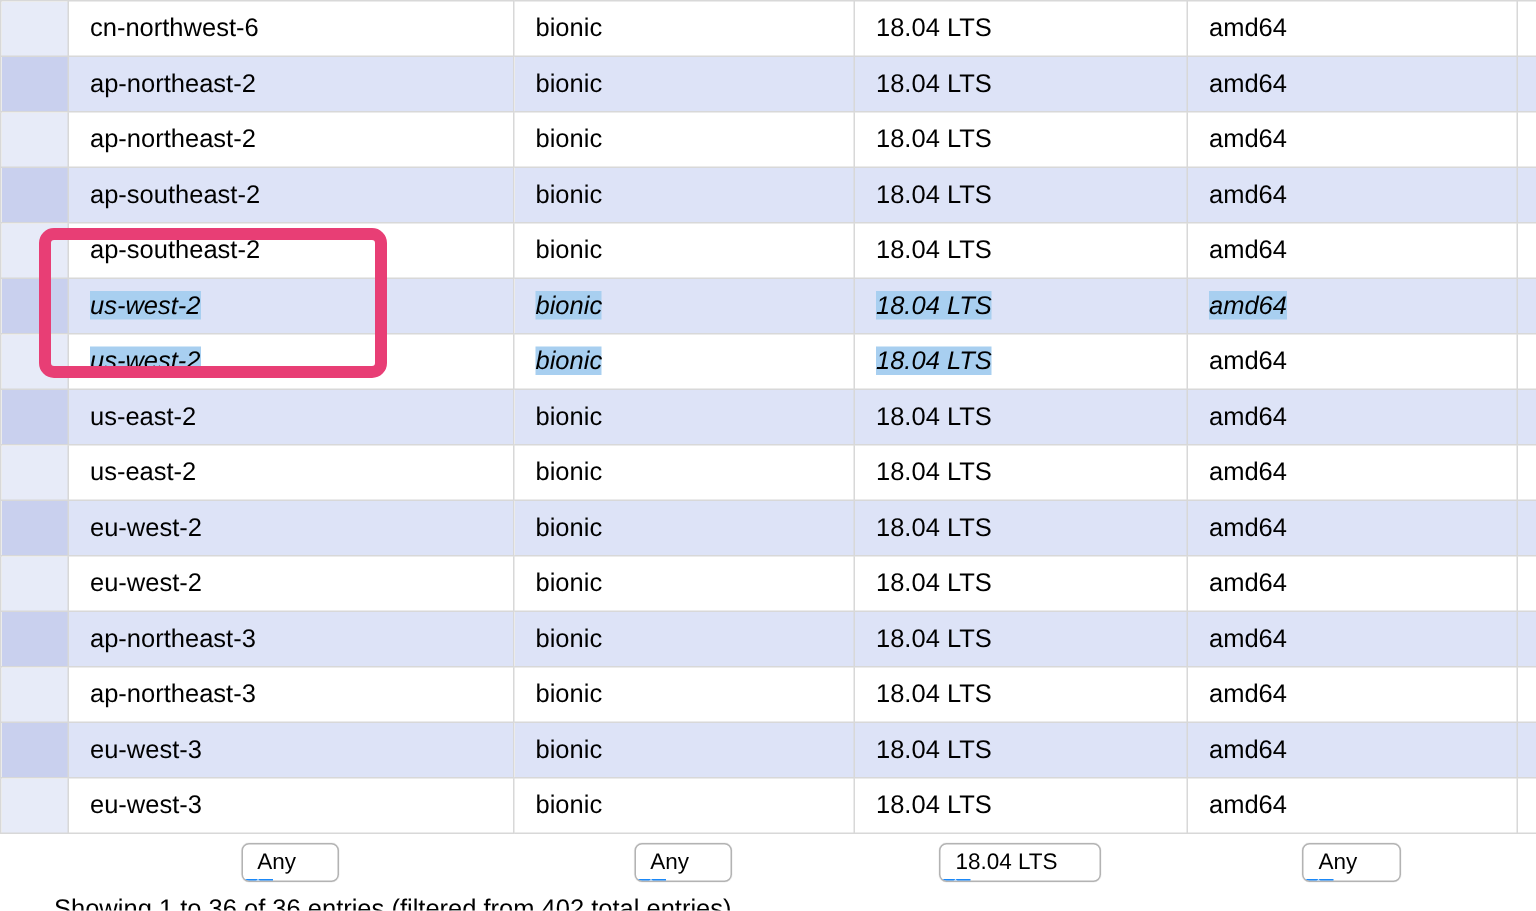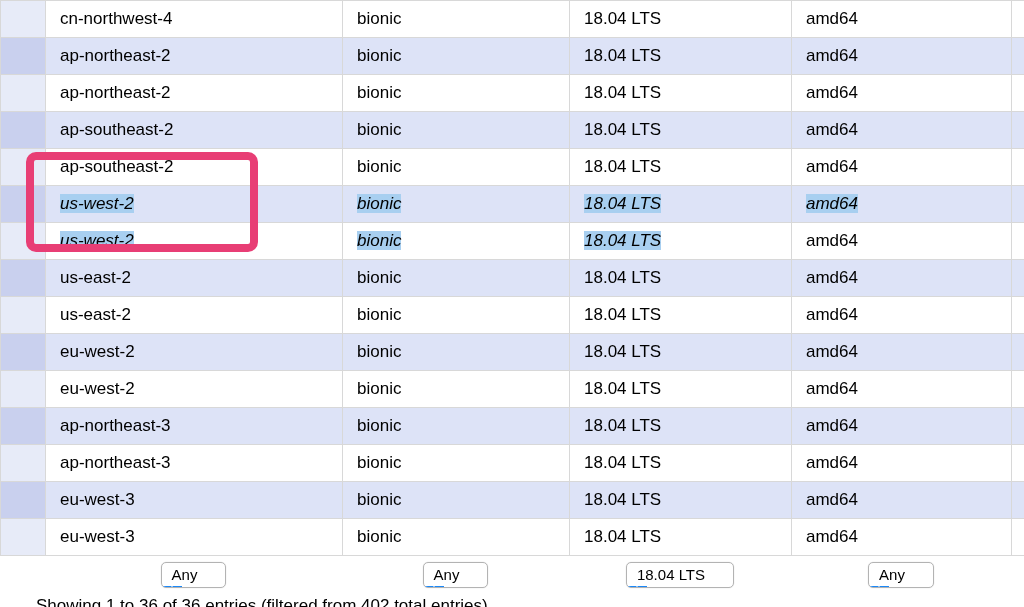--- a/index.html
+++ b/index.html
@@ -112,21 +112,21 @@
       <col class="c1">
         <col class="c2">
         <col class="c3">
         <col class="c4">
         <col class="c5">
         <col class="c6">
     </colgroup>
     <tbody id="tbody">
         <tr class="even">
           <td></td>
-          <td><span>cn-northwest-4</span></td>
+          <td><span>cn-northwest-6</span></td>
           <td><span>bionic</span></td>
           <td><span>18.04 LTS</span></td>
           <td><span>amd64</span></td>
           <td></td>
         </tr>
         <tr class="odd">
           <td></td>
           <td><span>ap-northeast-2</span></td>
           <td><span>bionic</span></td>
           <td><span>18.04 LTS</span></td>

